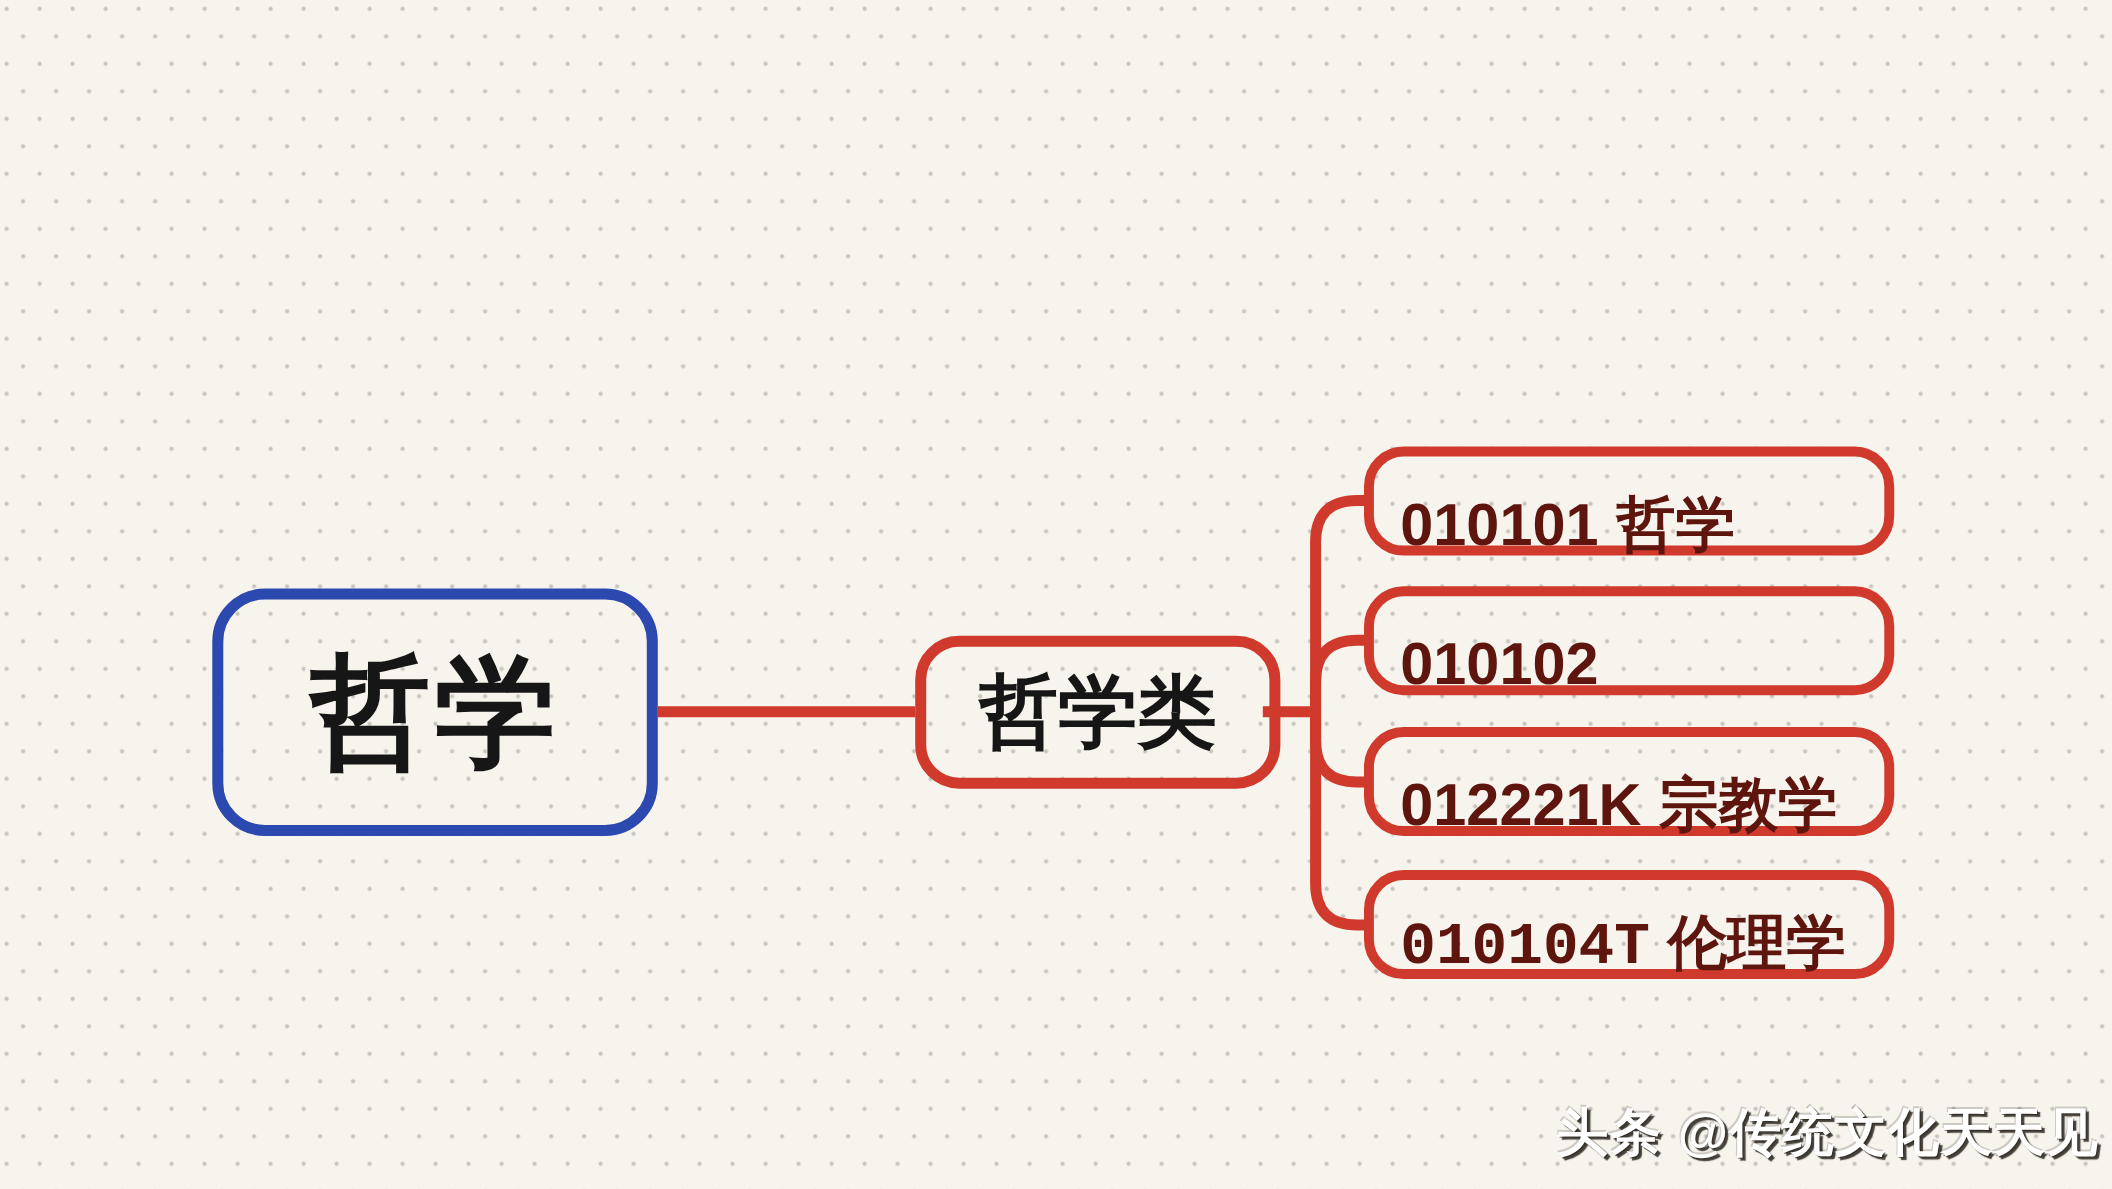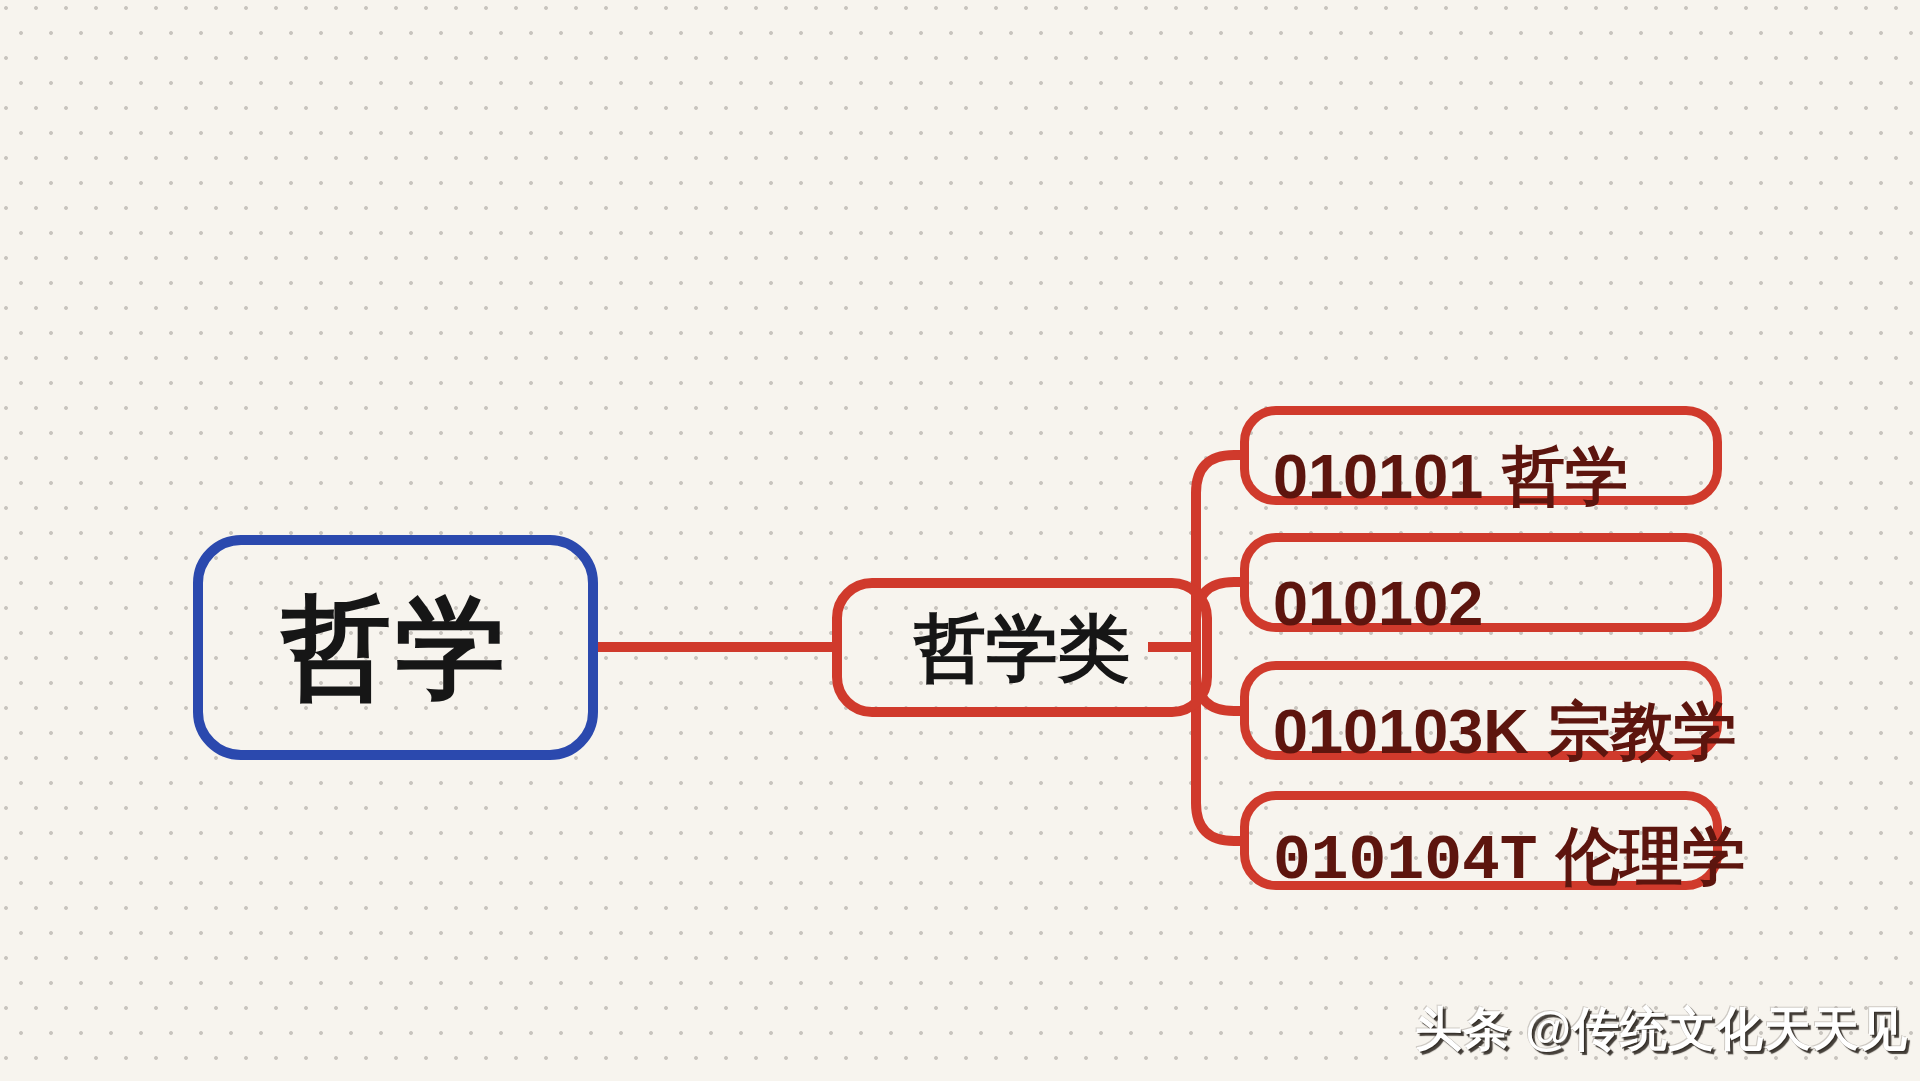--- a/index.html
+++ b/index.html
@@ -47,21 +47,21 @@
   .node-root .label {
     font-size: 110px;
     font-weight: 900;
     color: #161616;
     letter-spacing: 4px;
     line-height: 1;
   }
 
   .node-category {
     left: 832px; top: 578px;
-    width: 380px; height: 139px;
+    width: 332px; height: 139px;
     border: 10px solid #d03a2c;
     border-radius: 40px;
     justify-content: center;
   }
   .node-category .label {
     font-size: 72px;
     font-weight: 900;
     color: #161616;
     line-height: 1;
   }
@@ -69,21 +69,21 @@
   .node-child {
     left: 1240px;
     width: 482px; height: 99px;
     border: 9px solid #d03a2c;
     border-radius: 36px;
     padding-left: 24px;
     justify-content: flex-start;
   }
   .node-child .code,
   .node-child .name {
-    font-size: 63px;
+    font-size: 54px;
     font-weight: 800;
     color: #5d150e;
     line-height: 1;
     white-space: nowrap;
     margin-top: 42px;
   }
   .node-child .code { margin-right: 0.3em; }
 
   .child-1 { top: 406px; }
   .child-2 { top: 533px; justify-content: space-between; }
@@ -130,21 +130,21 @@
   <div class="node node-child child-1">
     <span class="code">010101</span>
     <span class="name">哲学</span>
   </div>
 
   <div class="node node-child child-2">
     <span class="code">010102</span>
   </div>
 
   <div class="node node-child child-3">
-    <span class="code">010103K</span>
+    <span class="code">012221K</span>
     <span class="name">宗教学</span>
   </div>
 
   <div class="node node-child child-4">
     <span class="code">010104T</span>
     <span class="name">伦理学</span>
   </div>
 
   <div class="watermark">头条 @传统文化天天见</div>
 

